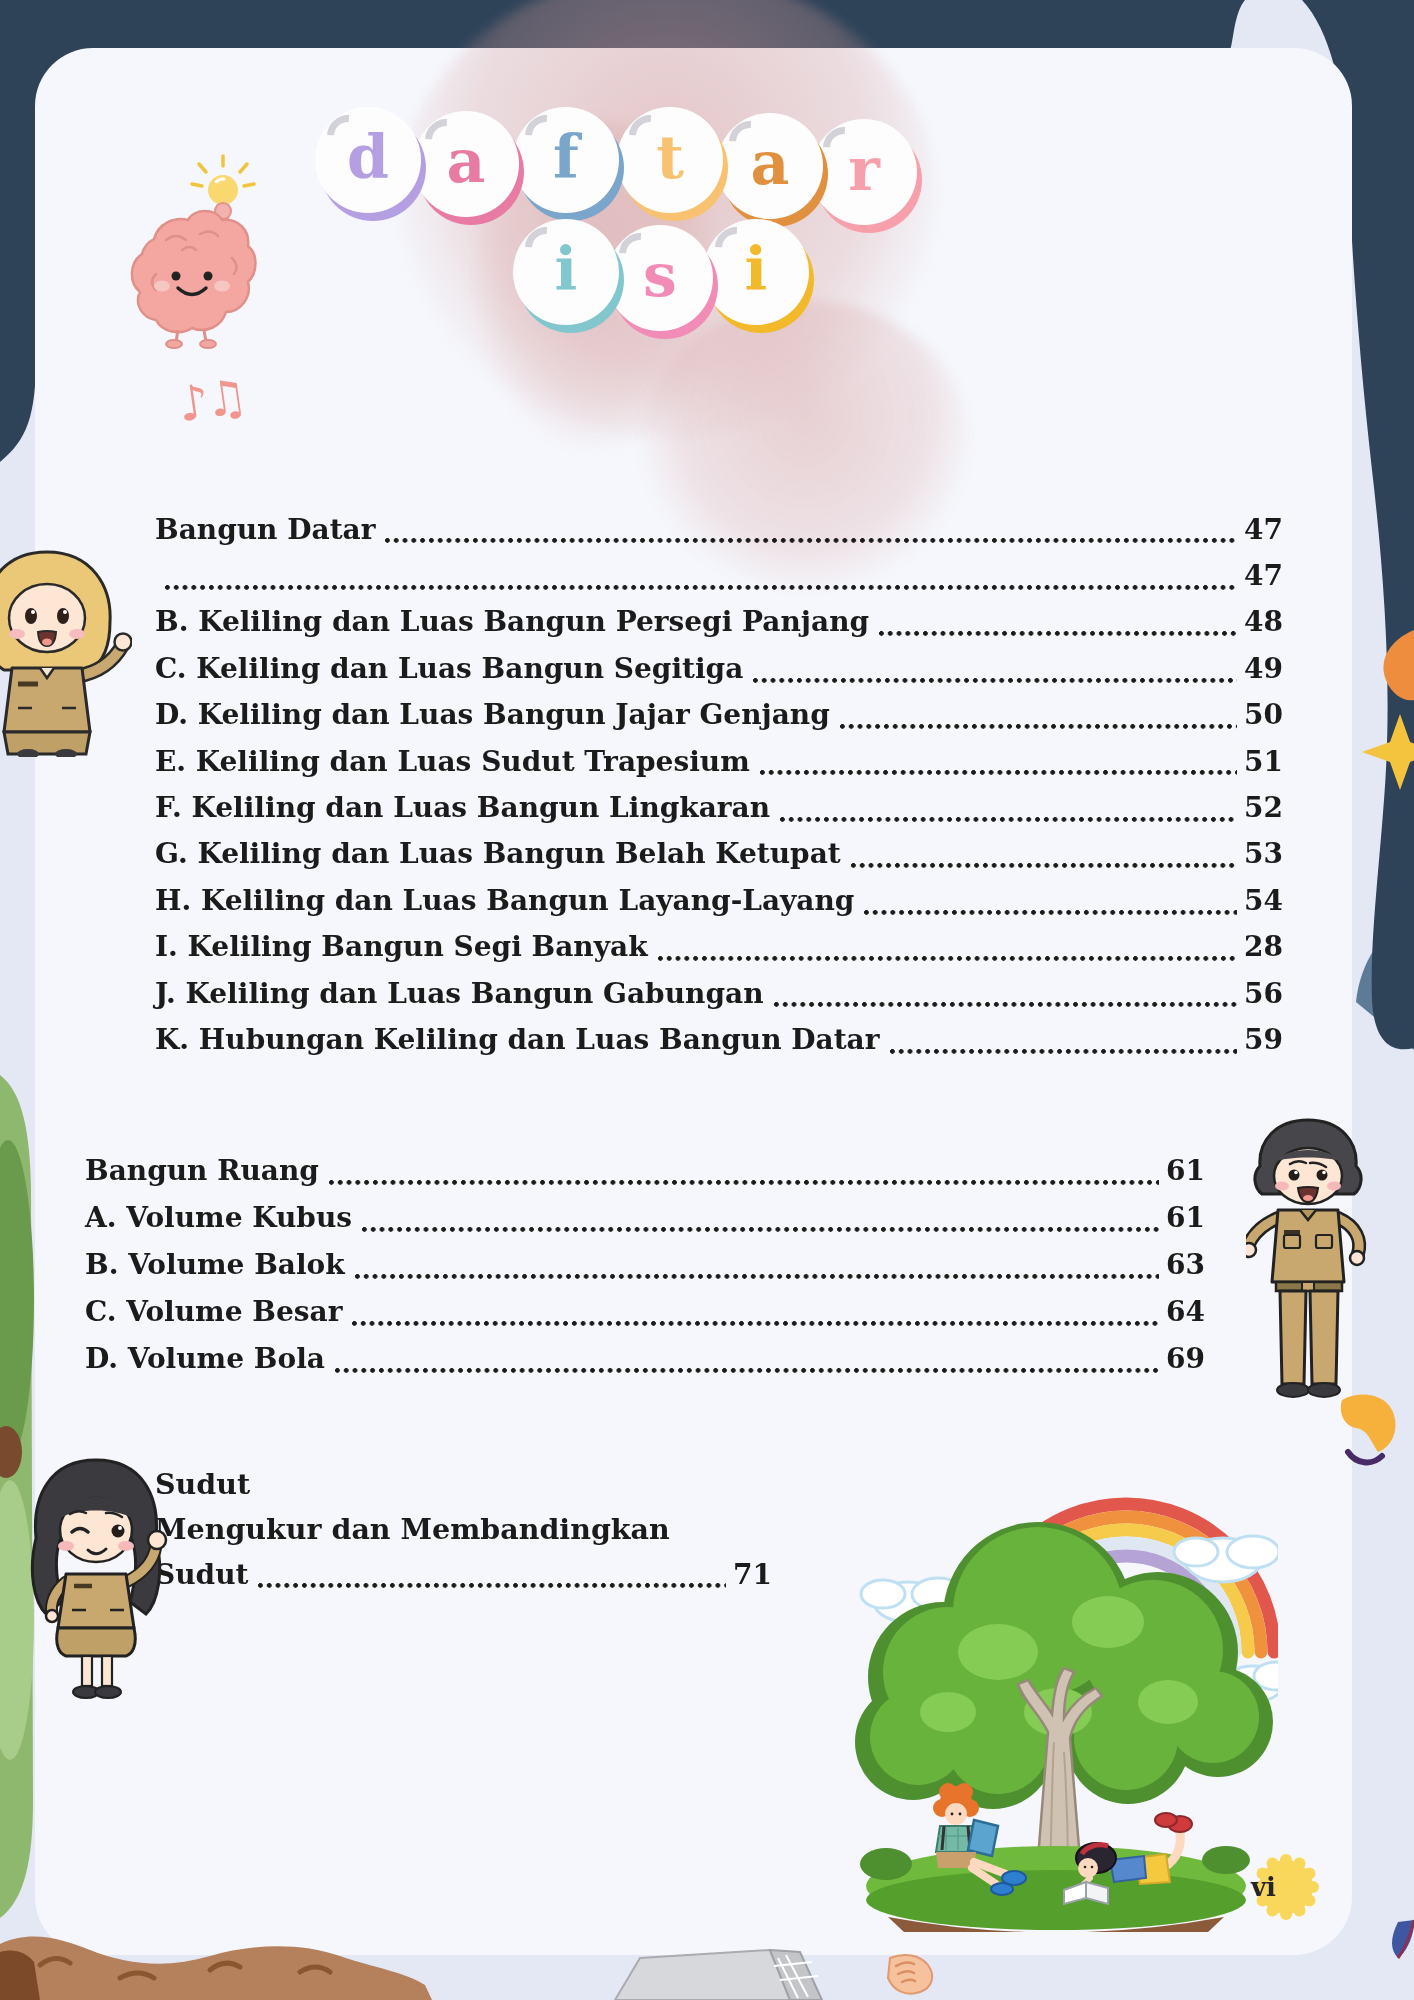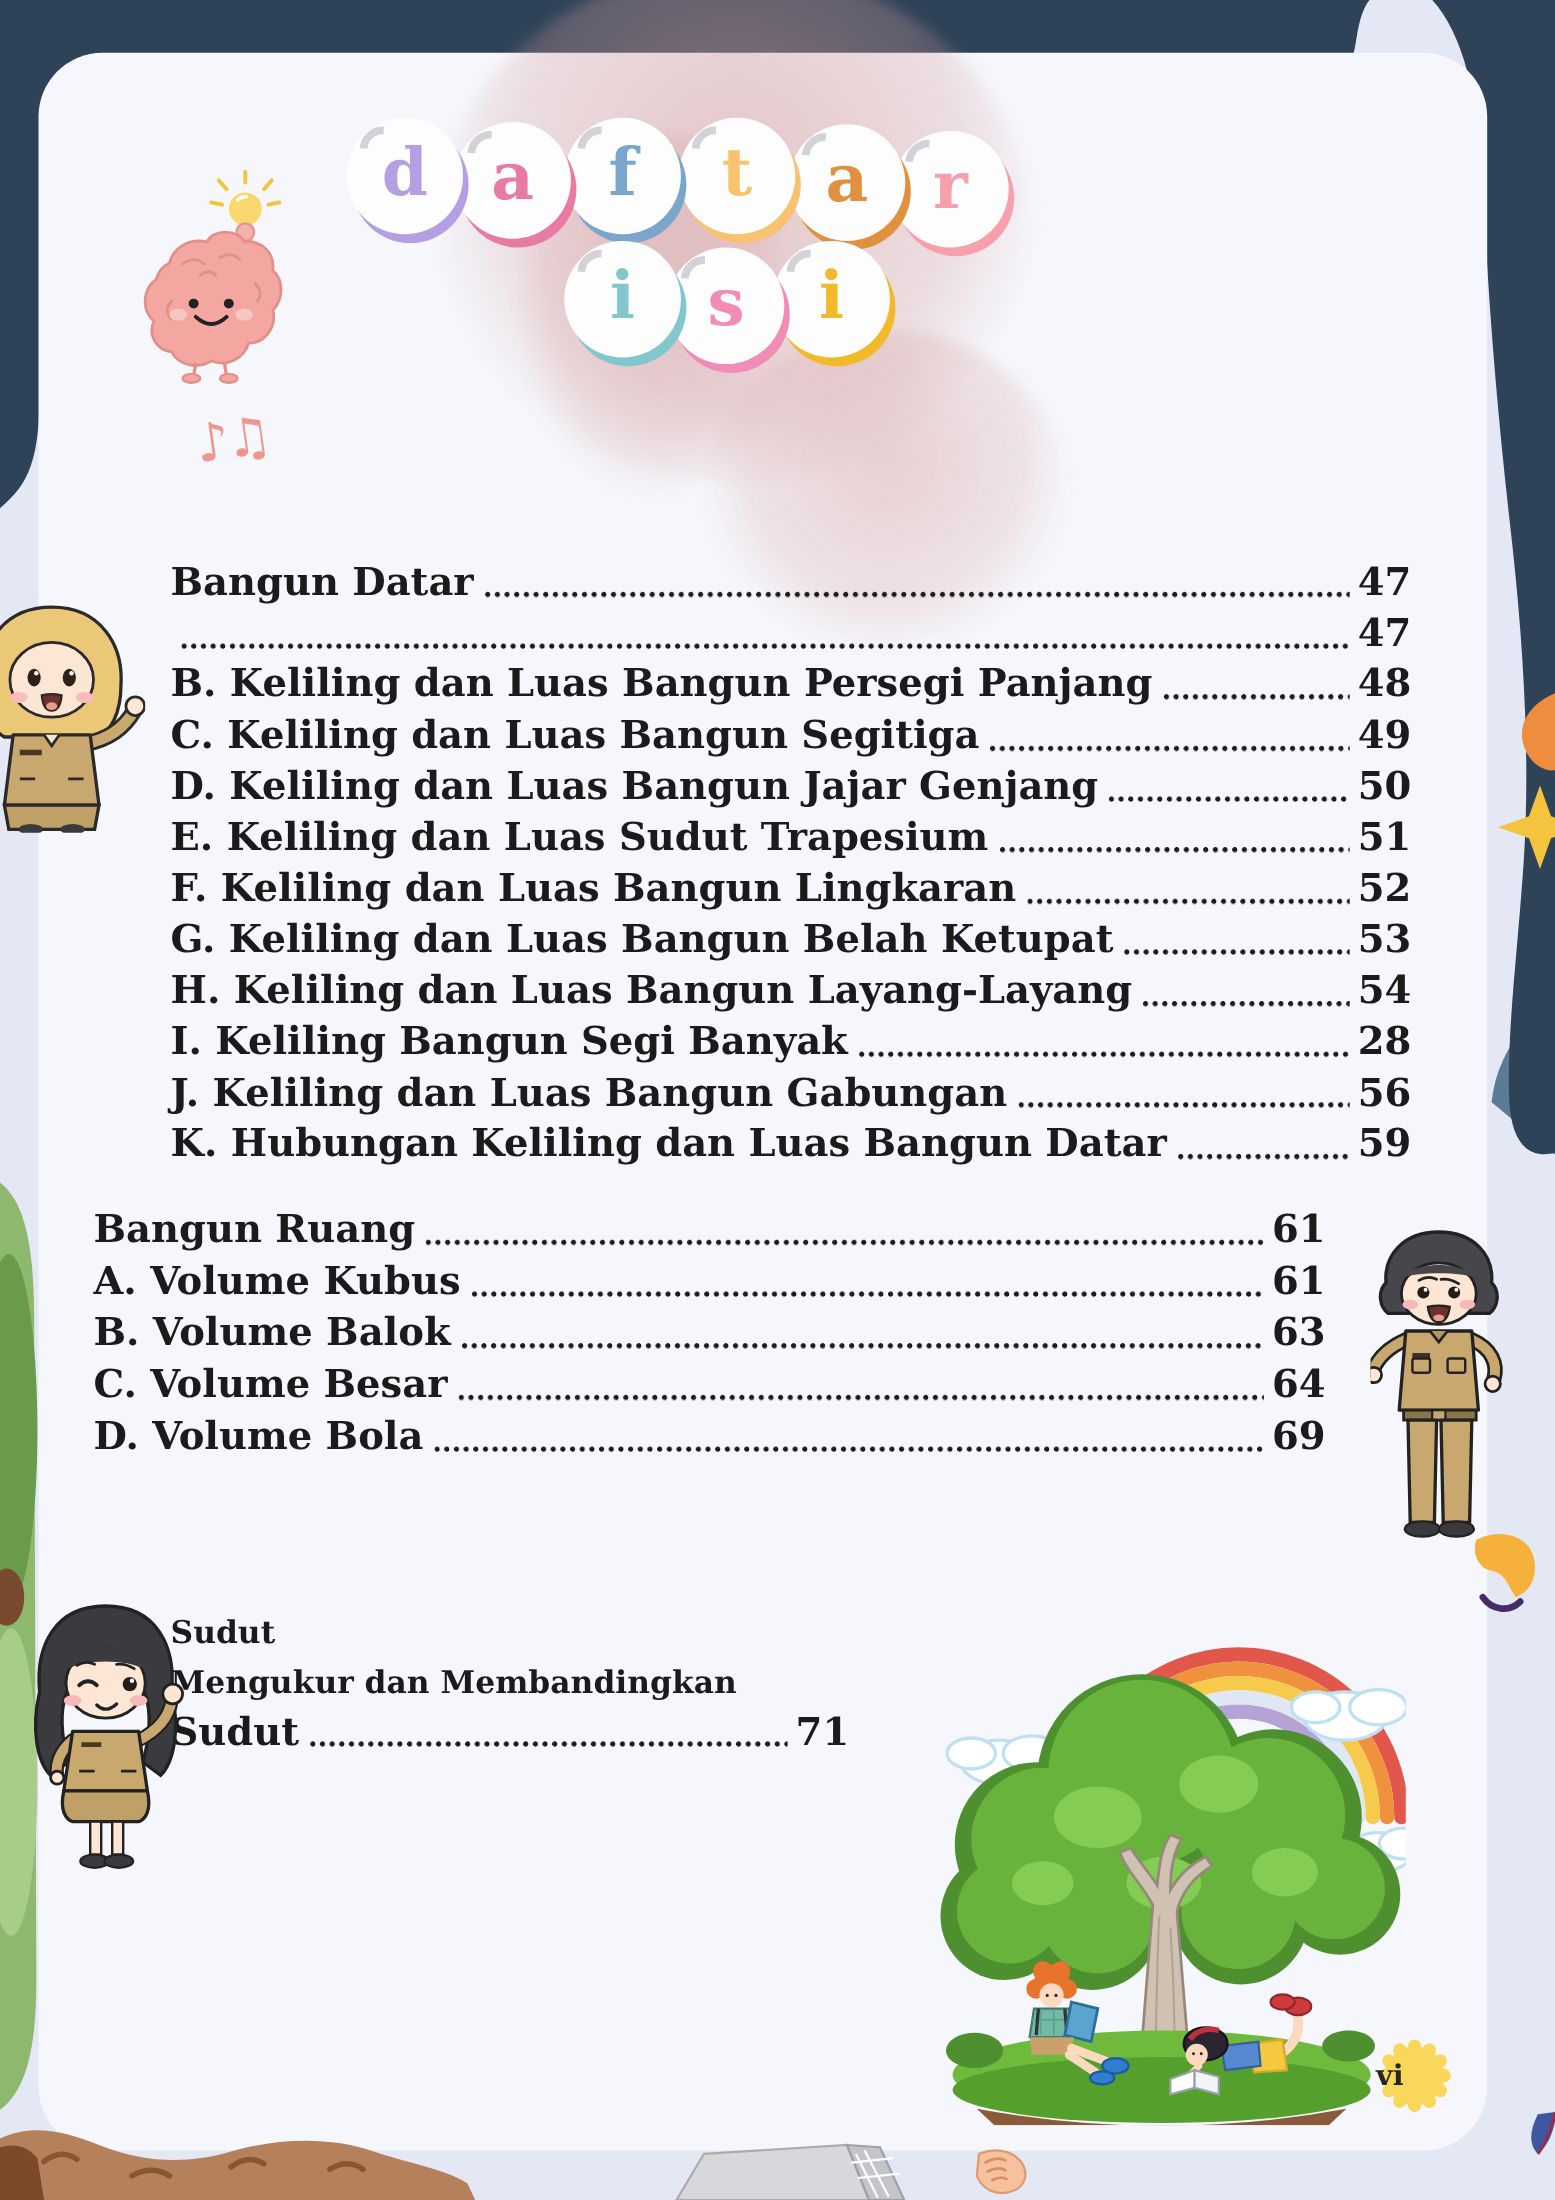--- a/index.html
+++ b/index.html
@@ -46,23 +46,23 @@
 
   
   .music-notes{
     position:absolute;left:178px;top:372px;z-index:4;font-family:"DejaVu Sans",sans-serif;
     font-size:48px;color:#f0968e;transform:rotate(-8deg);letter-spacing:-4px;
   }
 
   
   .toc{position:absolute;z-index:4;}
   #toc1{left:155px;top:506px;width:1128px;}
-  #toc2{left:85px;top:1094px;width:1120px;}
+  #toc2{left:85px;top:1147px;width:1120px;}
   #toc3{left:155px;top:1462px;width:617px;}
-  .toc-row{display:flex;height:46.4px;font-size:35px;font-weight:bold;}
+  .toc-row{display:flex;height:46.4px;font-size:28px;font-weight:bold;}
   #toc2 .toc-row{height:47px;}
   #toc3 .toc-row{height:45px;}
   .toc-label{white-space:nowrap;align-self:center;}
   .toc-page{white-space:nowrap;align-self:center;}
   .leader{
     flex:1;height:5px;align-self:flex-end;margin:0 7px 9px 10px;
     background-image:radial-gradient(circle at 2.4px 2.4px,#1b1b1b 2.05px,rgba(0,0,0,0) 2.6px);
     background-size:8.8px 5px;background-repeat:repeat-x;
   }
   .h3line{font-size:28.5px;font-weight:bold;line-height:45px;white-space:nowrap;}

